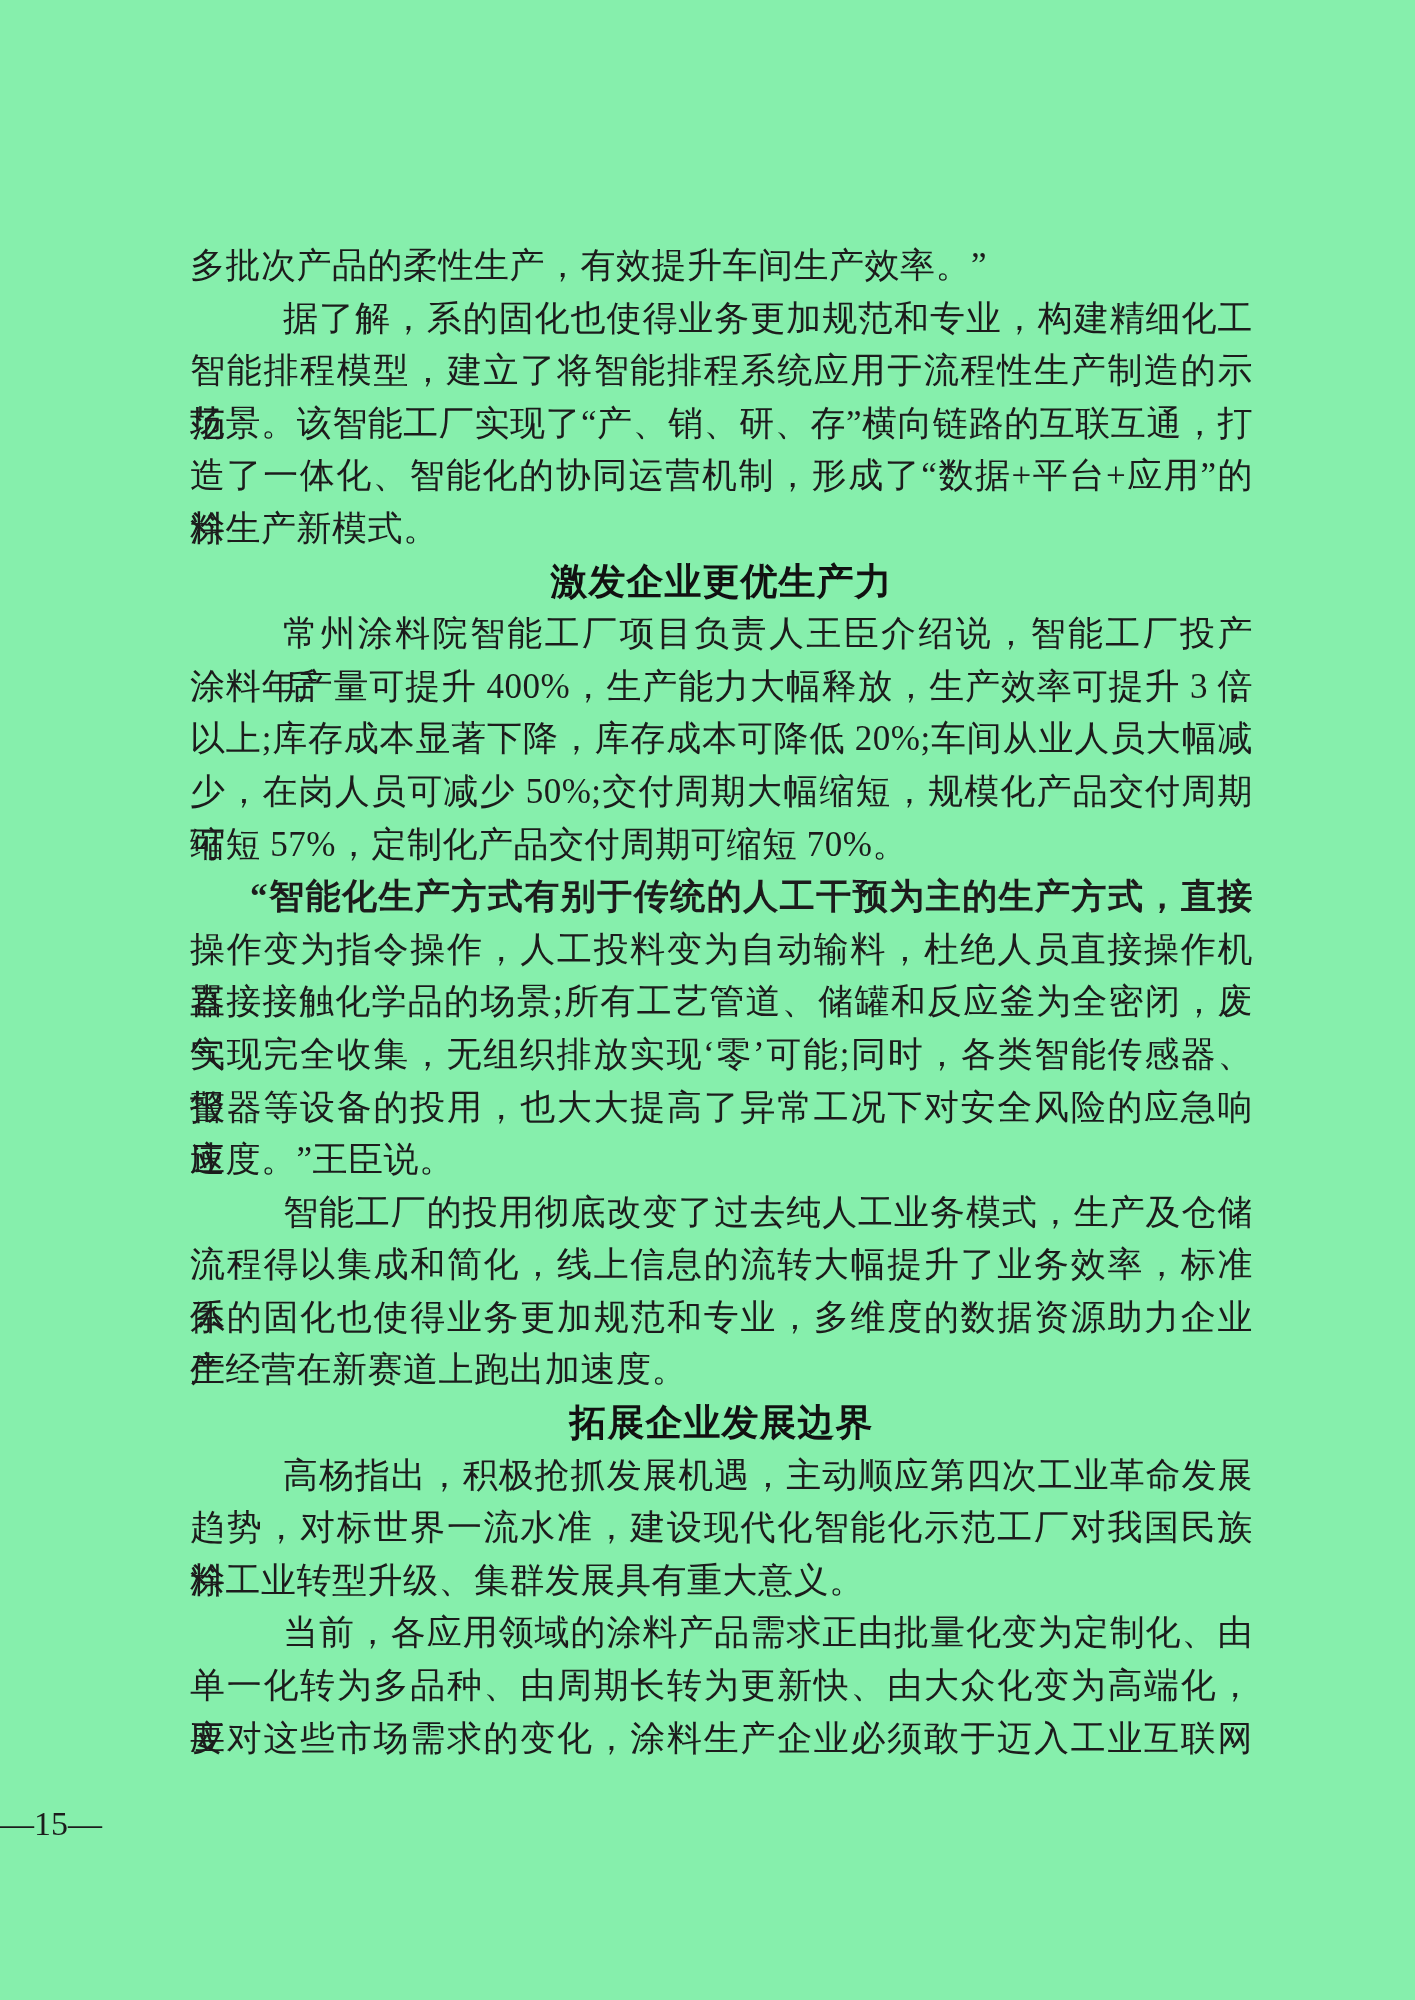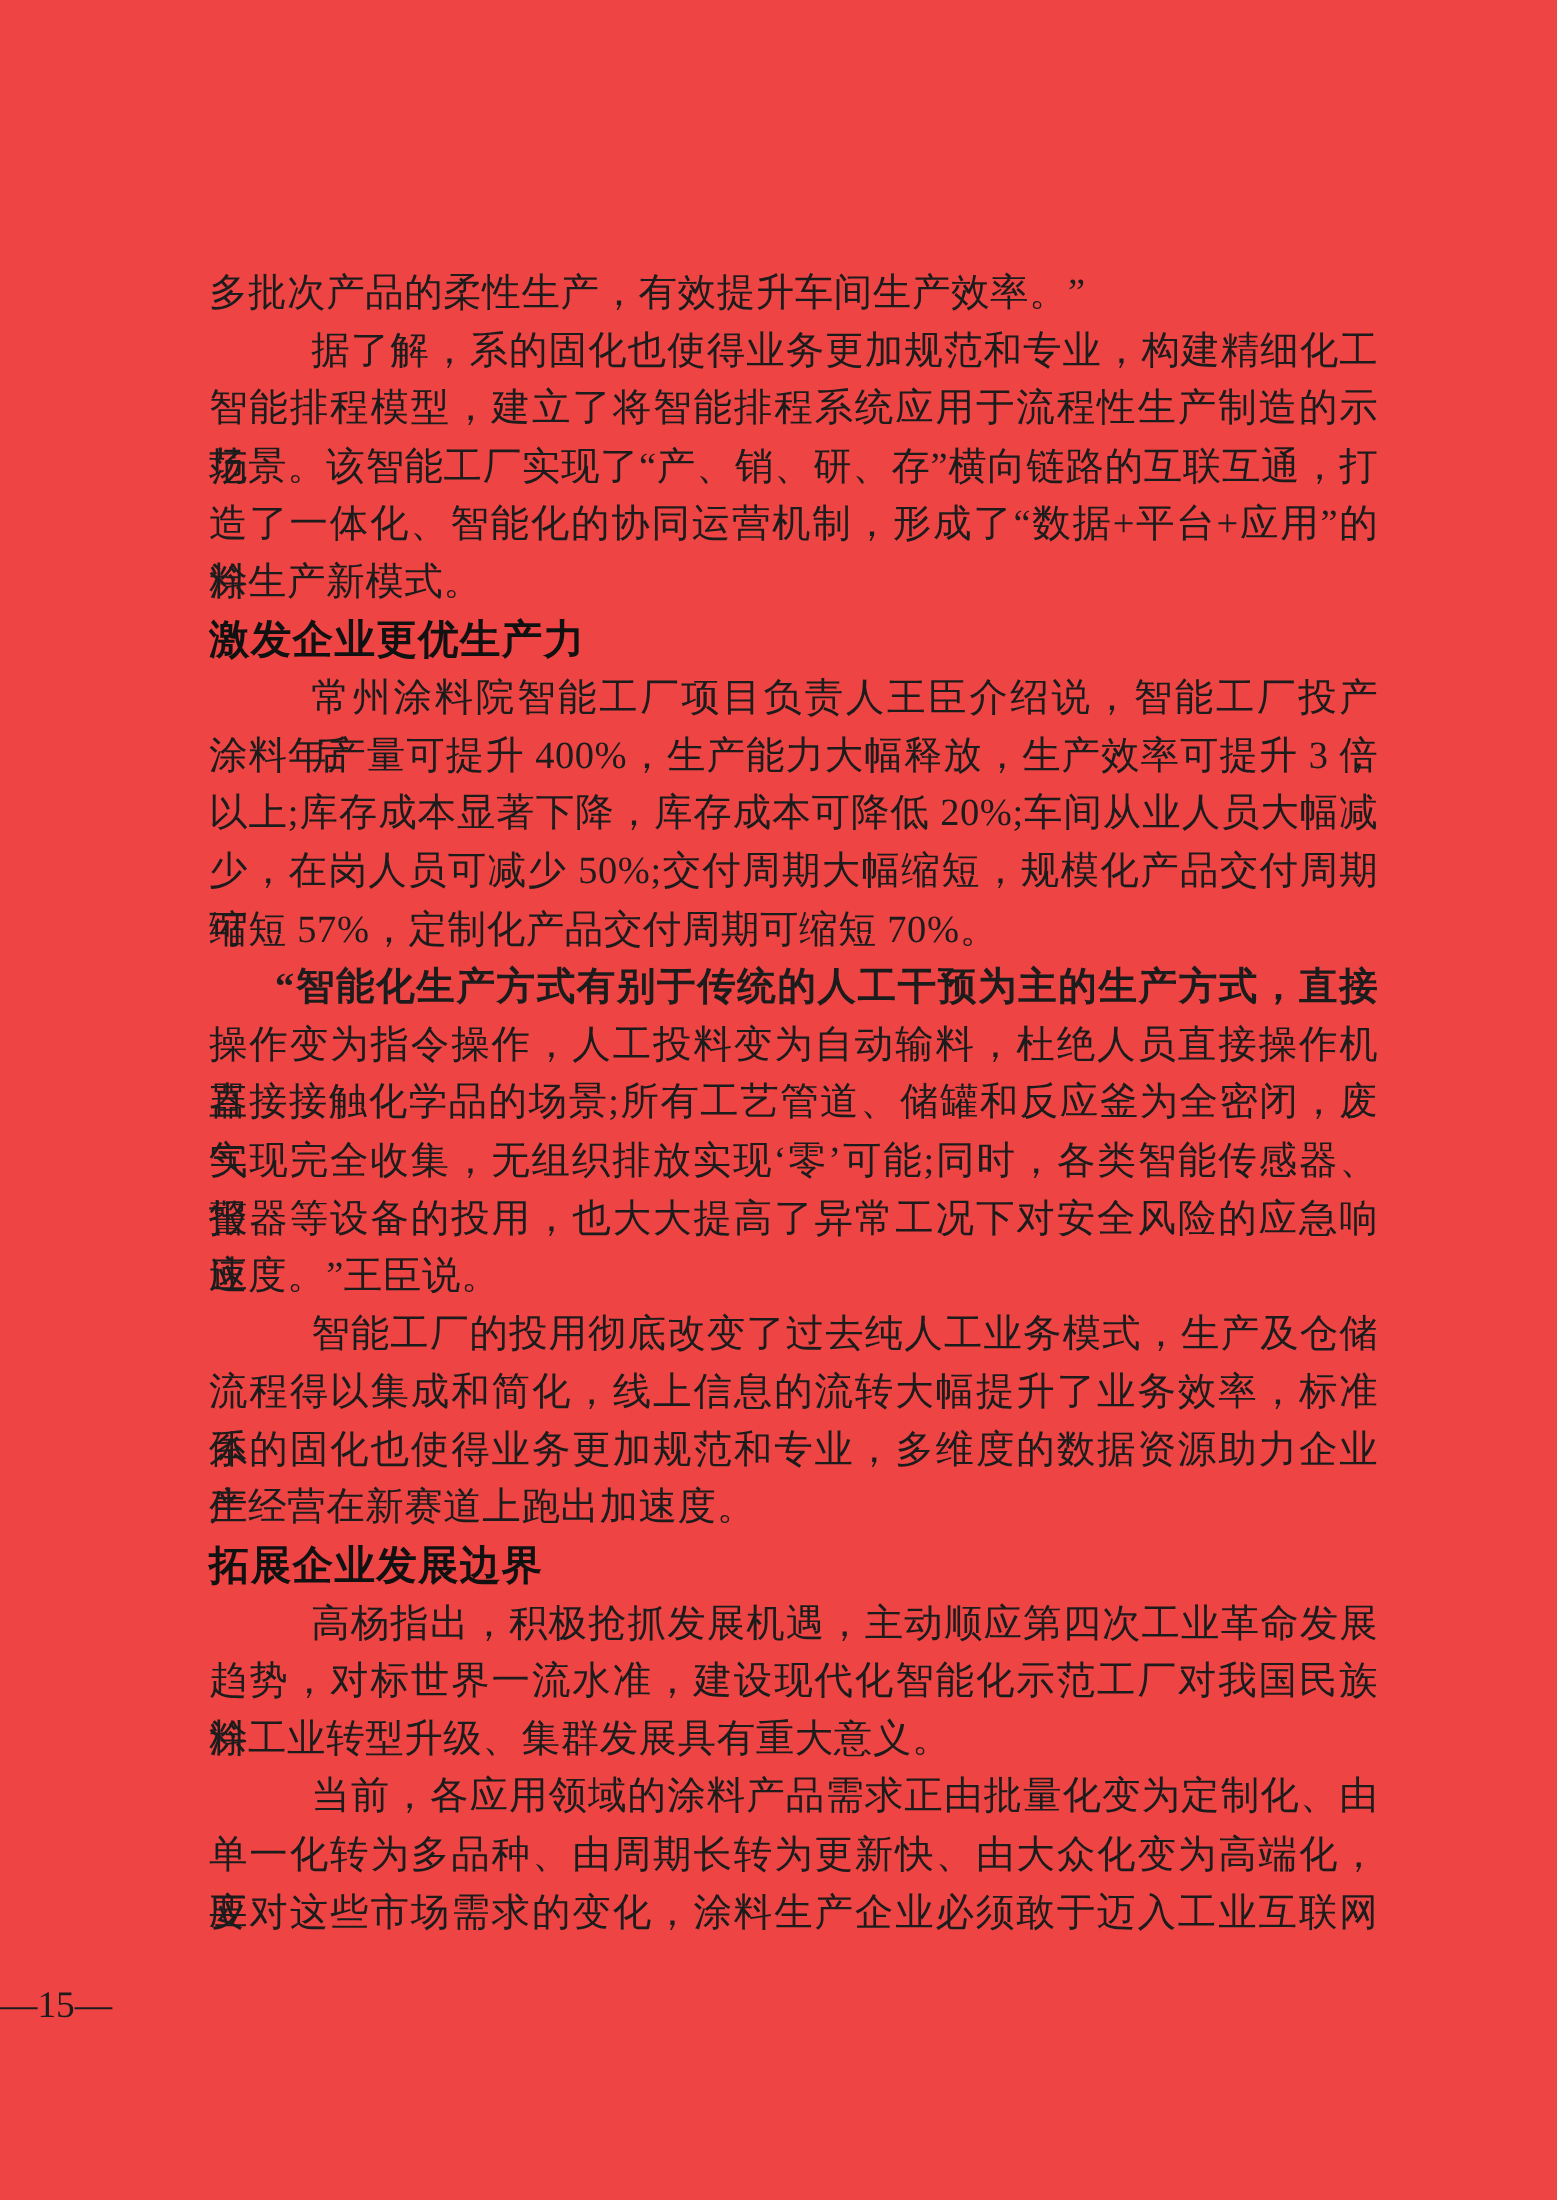--- a/index.html
+++ b/index.html
@@ -4,21 +4,21 @@
 <style>
   html, body {
     margin: 0;
     padding: 0;
     background: #e8e8e8;
   }
   .page {
     position: relative;
     width: 1415px;
     height: 2000px;
-    background: #ef4444;
+    background: #86efac;
     overflow: hidden;
     font-family: "Liberation Serif", "DejaVu Serif", serif;
   }
   .doc-body {
     position: absolute;
     left: 190px;
     top: 240px;
     width: 1063px;
   }
   .line {
@@ -30,27 +30,28 @@
     letter-spacing: 0.5px;
   }
   .line.fill {
     white-space: normal;
     text-align: justify;
     text-align-last: justify;
   }
   .line.indent { padding-left: 93px; }
   .line.indent-q { padding-left: 60px; font-weight: bold; }
   .heading {
-    font-family: Liberation Sans, sans-serif;
+    font-family: Liberation Serif, serif;
     font-weight: 700;
     font-size: 37px;
     line-height: 52.6px;
     height: 52.6px;
     color: #111111;
     letter-spacing: 1px;
+    text-align: center;
   }
   .footer {
     position: absolute;
     top: 1802px;
     left: 0;
     width: 100%;
     text-align: left;
     font-size: 34px;
     line-height: 44px;
     color: #1c1c1c;

